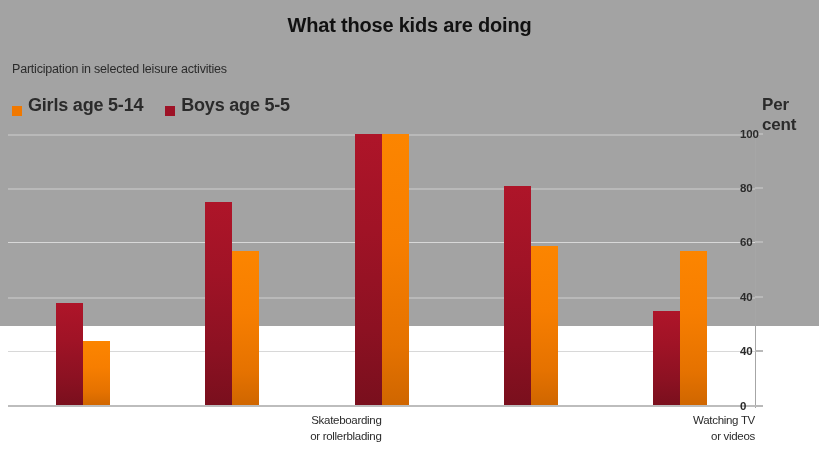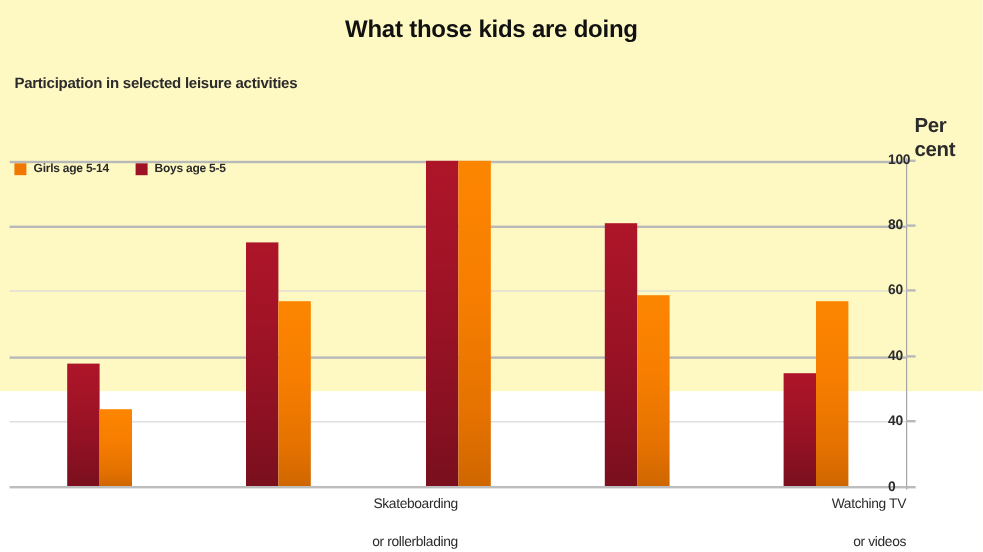--- a/index.html
+++ b/index.html
@@ -12,21 +12,21 @@
     height: 460px;
     font-family: "Liberation Sans", sans-serif;
     color: #1a1a1a;
     overflow: hidden;
     position: relative;
   }
   #chart-root {
     position: relative;
     width: 819px;
     height: 326px;
-    background: #fef9c3;
+    background: #a3a3a3;
   }
 
   
   .chart-title {
     position: absolute;
     top: 14px;
     left: 0;
     width: 819px;
     text-align: center;
     font-size: 20px;
@@ -34,43 +34,42 @@
     letter-spacing: -0.2px;
     color: #111111;
   }
 
   
   .chart-subtitle {
     position: absolute;
     top: 62px;
     left: 12px;
     font-size: 12.5px;
-    font-weight: bold;
+    font-weight: normal;
     color: #2b2b2b;
     letter-spacing: -0.2px;
   }
 
   
   .legend {
     position: absolute;
     top: 95px;
     left: 12px;
     display: flex;
     align-items: center;
     gap: 22px;
   }
   .legend-item {
     display: flex;
-    align-items: center;
+    align-items: flex-end;
     gap: 6px;
-    font-size: 10px;
-    font-weight: bold;
-    color: #2b2b2b;
-    letter-spacing: -0.2px;
-    margin-top: 40px;
+    font-size: 18px;
+    font-weight: bold;
+    color: #2b2b2b;
+    letter-spacing: -0.2px;
   }
   .legend-swatch {
     width: 10px;
     height: 10px;
     display: inline-block;
     flex: 0 0 auto;
   }
   .swatch-girls { background: #F07800; }
   .swatch-boys  { background: #9E1226; }
 
@@ -178,21 +177,21 @@
   .cat-label {
     flex: 1 1 0;
     text-align: right;
     font-size: 11.5px;
     font-weight: normal;
     color: #2b2b2b;
     line-height: 16px;
     letter-spacing: -0.3px;
     padding-top: 2px;
   }
-  .cat-label .l2 { display: block; margin-top: 16px; }
+  .cat-label .l2 { display: block; }
 </style>
 </head>
 <body>
 
 <div id="chart-root">
 
   <div class="chart-title">What those kids are doing</div>
 
   <div class="chart-subtitle">Participation in selected leisure activities</div>
 

